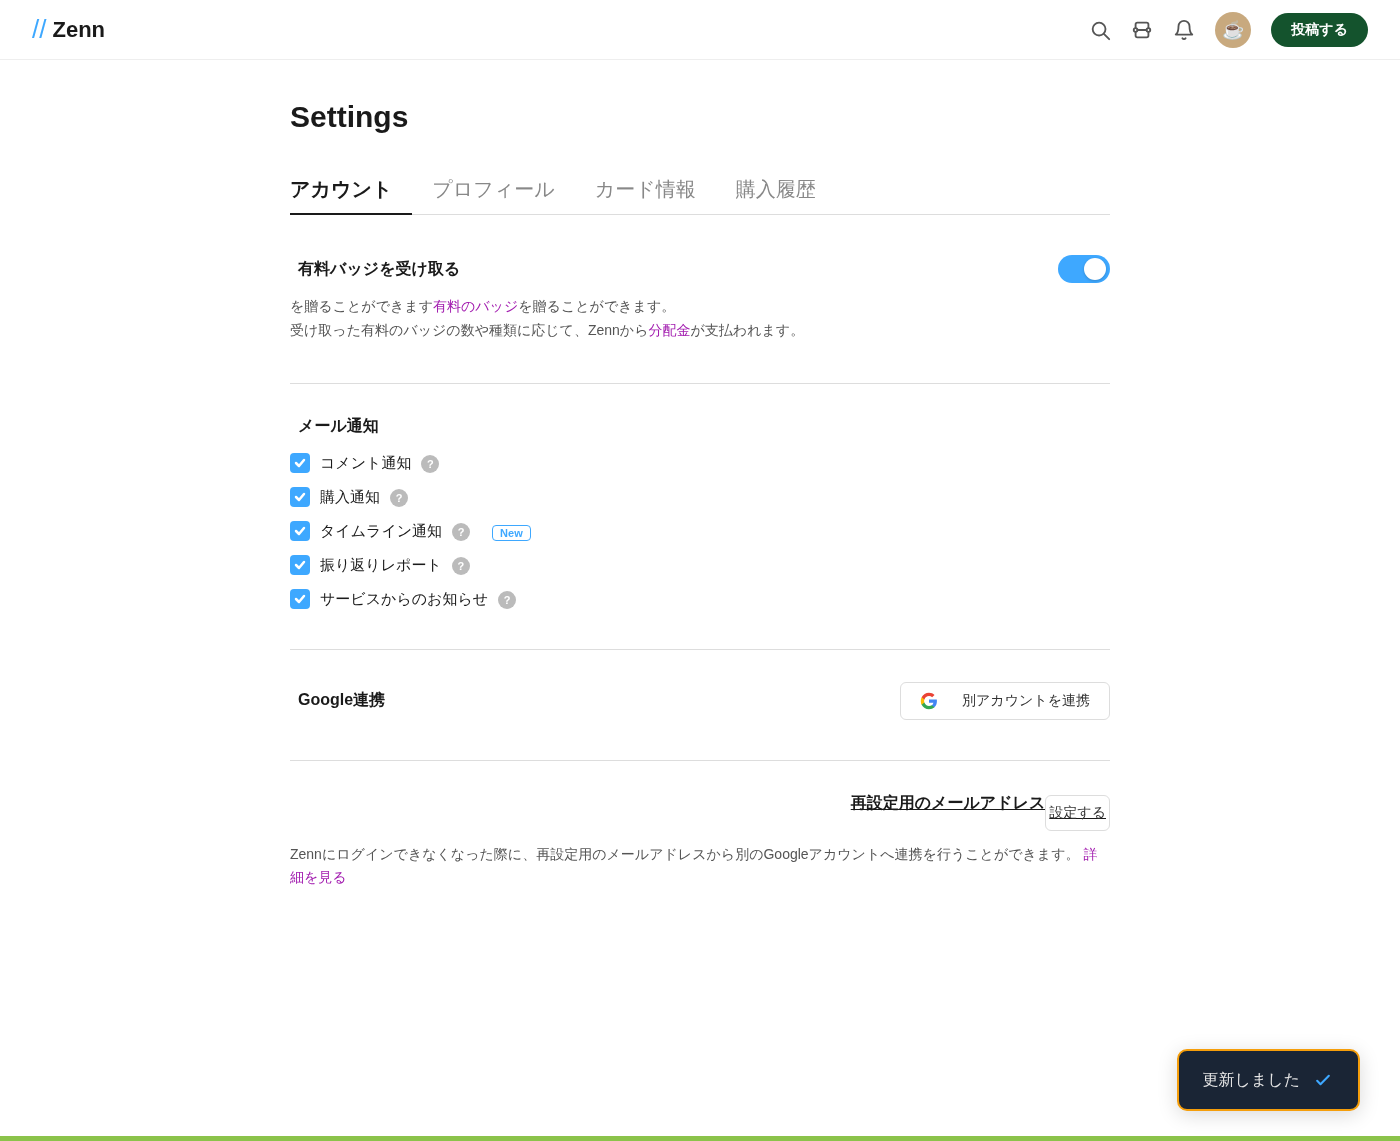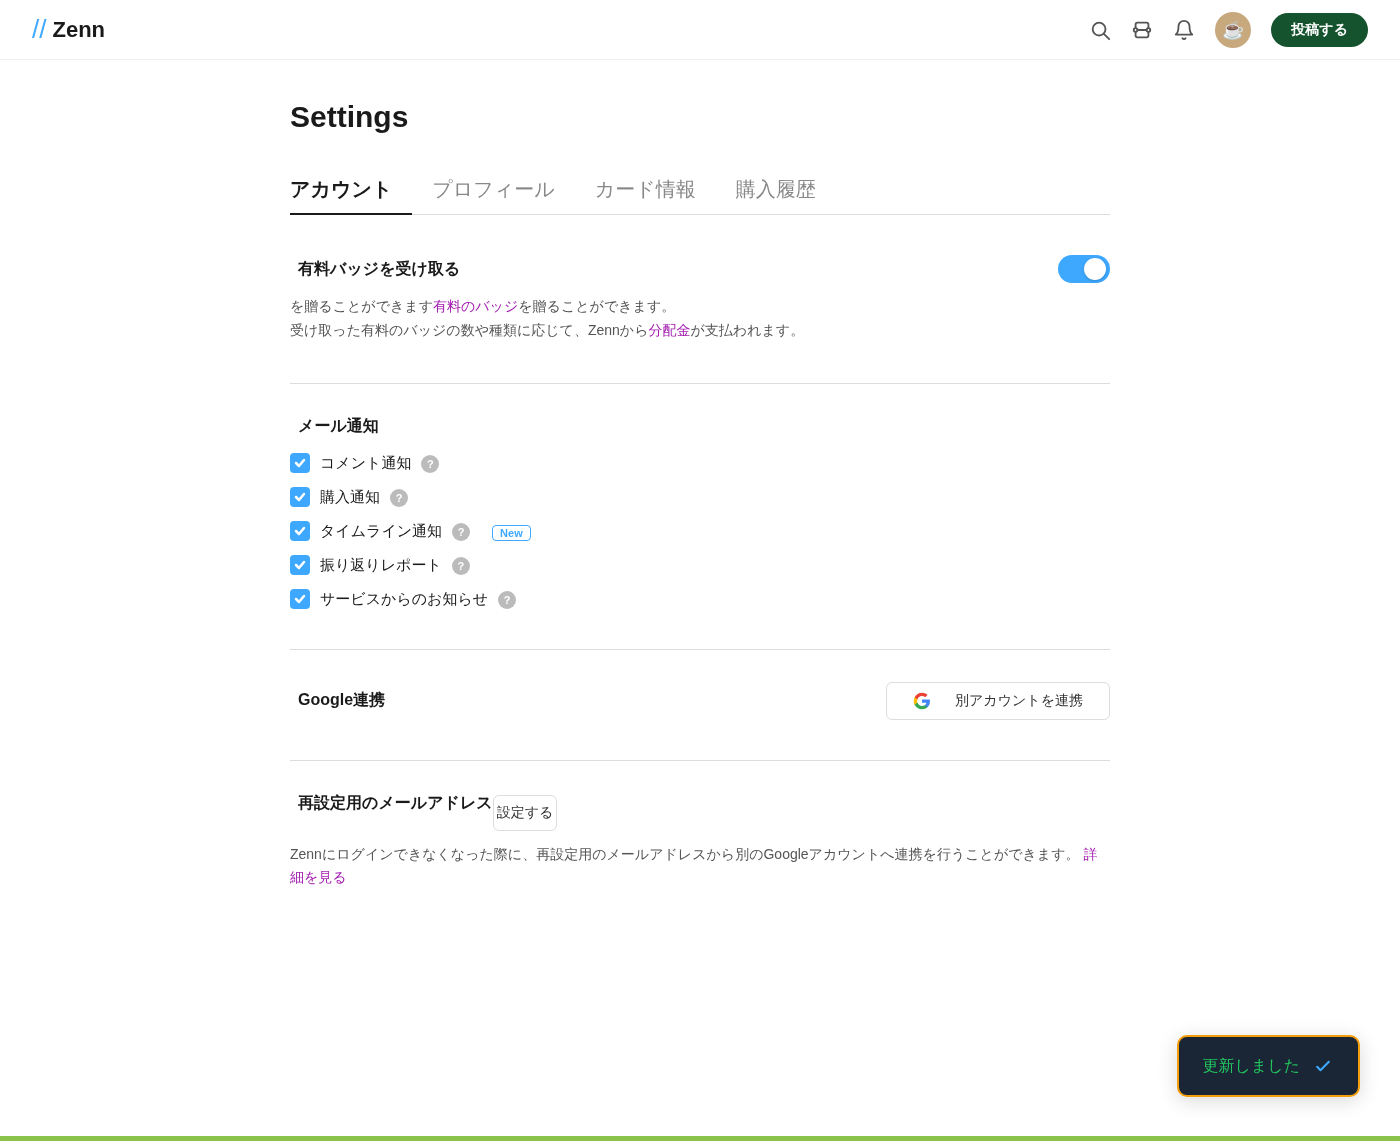--- a/index.html
+++ b/index.html
@@ -231,56 +231,57 @@
       margin-left: 12px;
     }
 
     
     .google-btn {
       display: flex;
       align-items: center;
       gap: 24px;
       border: 1px solid #ddd;
       border-radius: 6px;
-      padding: 9px 26px;
+      padding: 9px 19px;
       background: #fff;
       cursor: pointer;
       font-size: 14px;
       color: #333;
     }
     .google-g {
       width: 18px;
       height: 18px;
     }
 
     
     .email-reset-header {
       display: flex;
       align-items: flex-start;
-      justify-content: flex-start;
+      justify-content: flex-end;
+      text-decoration: underline;
     }
     .set-btn {
       border: 1px solid #ddd;
       border-radius: 6px;
       padding: 8px 3px;
       background: #fff;
       font-size: 14px;
       color: #333;
       cursor: pointer;
       white-space: nowrap;
       margin-top: 2px;
     }
 
     
     .toast {
       position: fixed;
-      bottom: 44px;
+      bottom: 30px;
       right: 40px;
       background: #1a2535;
-      color: #22c55e;
+      color: #e5e5e5;
       border-radius: 10px;
       padding: 18px 24px;
       display: flex;
       align-items: center;
       gap: 12px;
       font-size: 16px;
       font-weight: 500;
       border: 2.5px solid #f59e0b;
       z-index: 100;
       box-shadow: 0 4px 20px rgba(0,0,0,0.15);

